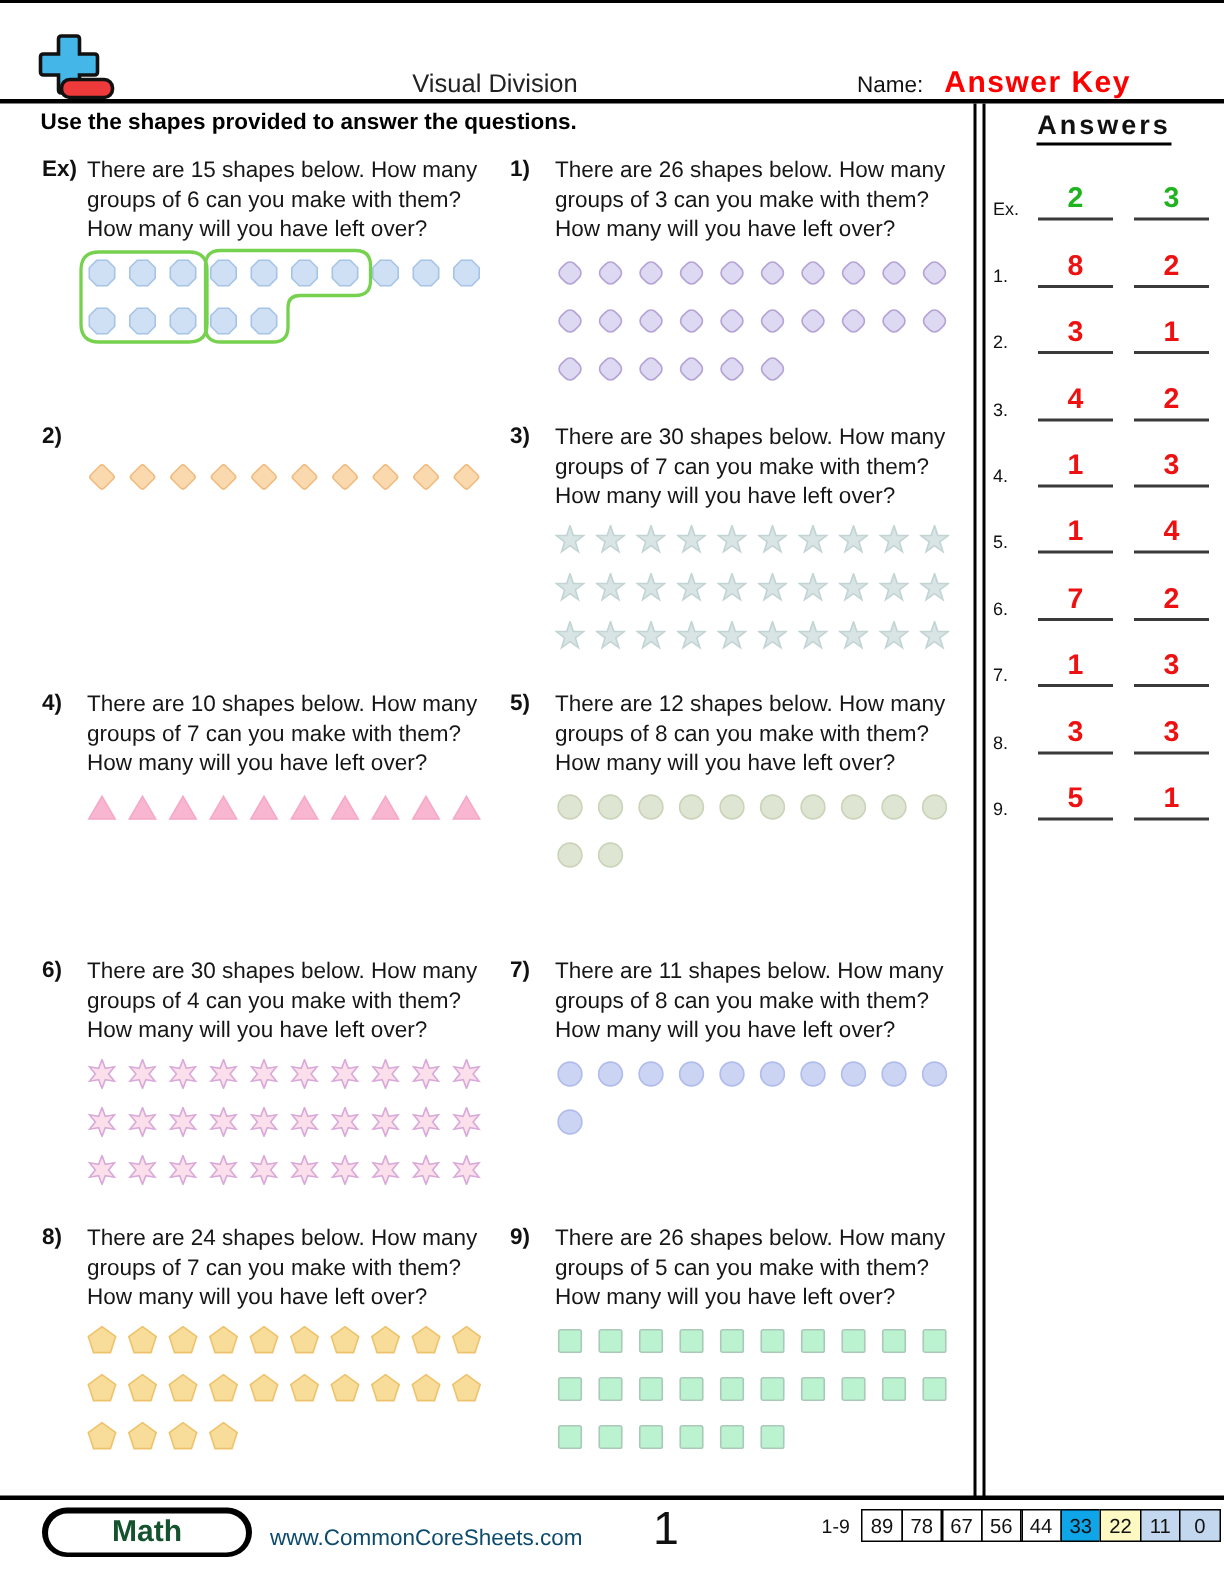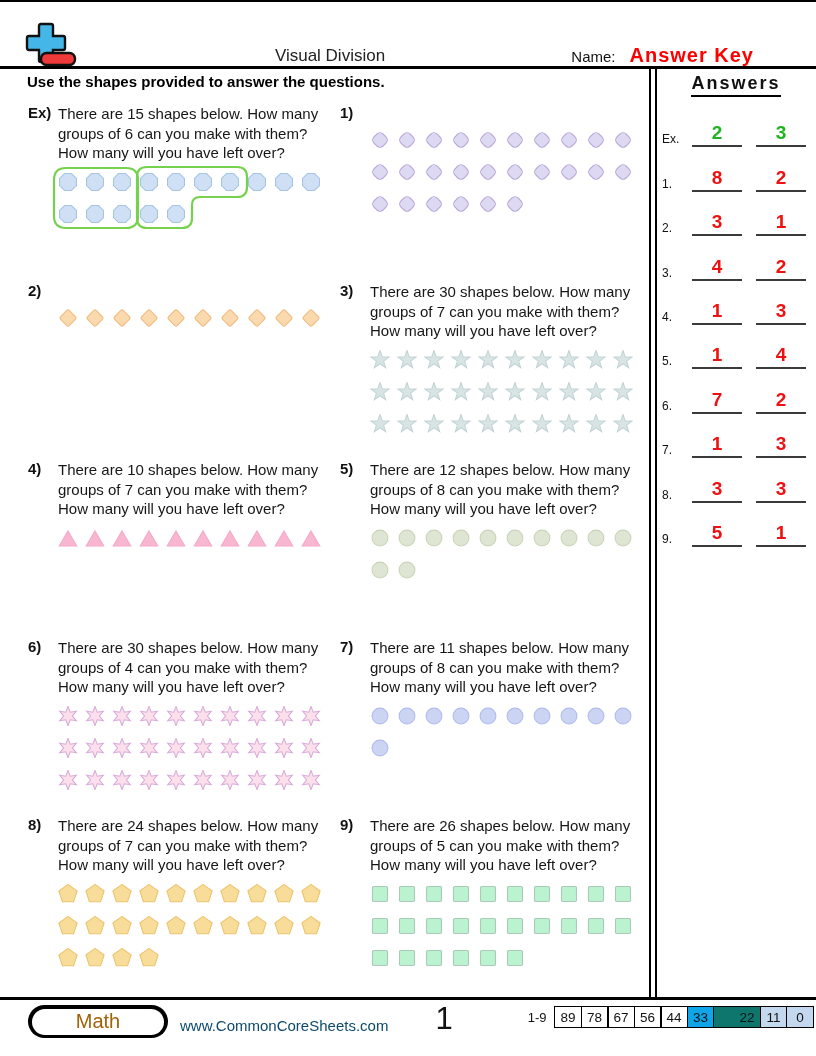--- a/index.html
+++ b/index.html
@@ -31,21 +31,21 @@
   .q{display:flex;}
   .qnum{font-weight:bold;font-size:15px;width:30px;flex:none;}
   .qtext{width:272px;font-size:15px;line-height:19.5px;color:#161616;}
   .shapes{position:relative;margin:9px 0 0 30px;}
   .shape-row{display:flex;gap:7px;margin-bottom:12px;height:20px;}
   .group-overlay{position:absolute;left:-7px;top:-7px;pointer-events:none;}
   
   .footer{position:absolute;left:0;top:995px;width:816px;height:61px;border-top:3px solid #000;box-sizing:border-box;}
   .badge{position:absolute;left:28px;top:5px;width:140px;height:33px;background:#000;border-radius:17px;}
   .badge-inner{position:absolute;left:4px;top:3.5px;right:4px;bottom:3.5px;background:#fff;border-radius:14px;
-               display:flex;align-items:center;justify-content:center;font-size:20px;font-weight:normal;color:#a16207;}
+               display:flex;align-items:center;justify-content:center;font-size:20px;font-weight:bold;color:#14532d;}
   .site{position:absolute;left:180px;top:17px;font-size:15px;color:#0c4a6e;}
   .page-num{position:absolute;left:404px;top:1px;width:80px;text-align:center;font-size:31px;color:#111;}
   .score{position:absolute;right:2px;top:6px;display:flex;align-items:center;}
   .score-range{font-size:13px;margin-right:9px;}
   .score-cell{width:26px;height:20px;border:1.5px solid #000;margin-left:-1.5px;display:flex;align-items:center;justify-content:center;font-size:13.5px;}
 </style>
 </head>
 <body>
 
 <div class="page">
@@ -181,20 +181,21 @@
             </svg>
             <svg width="20" height="20" viewBox="0 0 24 24">
               <polygon points="22.16,16.21 16.21,22.16 7.79,22.16 1.84,16.21 1.84,7.79 7.79,1.84 16.21,1.84 22.16,7.79" fill="#cfe0f4" stroke="#a6c4e6" stroke-width="1.3"></polygon>
             </svg>
           </div>
         </div>
       </div>
       <div class="problem" style="left: 340px; top: 102px;">
         <div class="q">
           <span class="qnum">1)</span>
+          <span class="qtext">There are 26 shapes below. How many groups of 3 can you make with them? How many will you have left over?</span>
         </div>
         <div class="shapes">
           <div class="shape-row">
             <svg width="20" height="20" viewBox="0 0 24 24">
               <rect x="4.2" y="4.2" width="15.6" height="15.6" rx="5.5" transform="rotate(45 12 12)" fill="#ded9f3" stroke="#b5a3d6" stroke-width="1.3"></rect>
             </svg>
             <svg width="20" height="20" viewBox="0 0 24 24">
               <rect x="4.2" y="4.2" width="15.6" height="15.6" rx="5.5" transform="rotate(45 12 12)" fill="#ded9f3" stroke="#b5a3d6" stroke-width="1.3"></rect>
             </svg>
             <svg width="20" height="20" viewBox="0 0 24 24">
@@ -844,19 +845,19 @@
     <div class="page-num">1</div>
     <div class="score">
       <span class="score-range">1-9</span>
       <span id="scoreCells" style="display:flex;">
           <span class="score-cell">89</span>
           <span class="score-cell">78</span>
           <span class="score-cell">67</span>
           <span class="score-cell">56</span>
           <span class="score-cell">44</span>
           <span class="score-cell" style="background: #0ea5e9;">33</span>
-          <span class="score-cell" style="background: #0f766e; padding-left: 20px;">22</span>
+          <span class="score-cell" style="background: #fef9c3;">22</span>
           <span class="score-cell" style="background: rgb(195, 215, 238);">11</span>
           <span class="score-cell" style="background: rgb(195, 215, 238);">0</span>
         </span>
     </div>
   </div>
 </div>
 
 </body></html>

